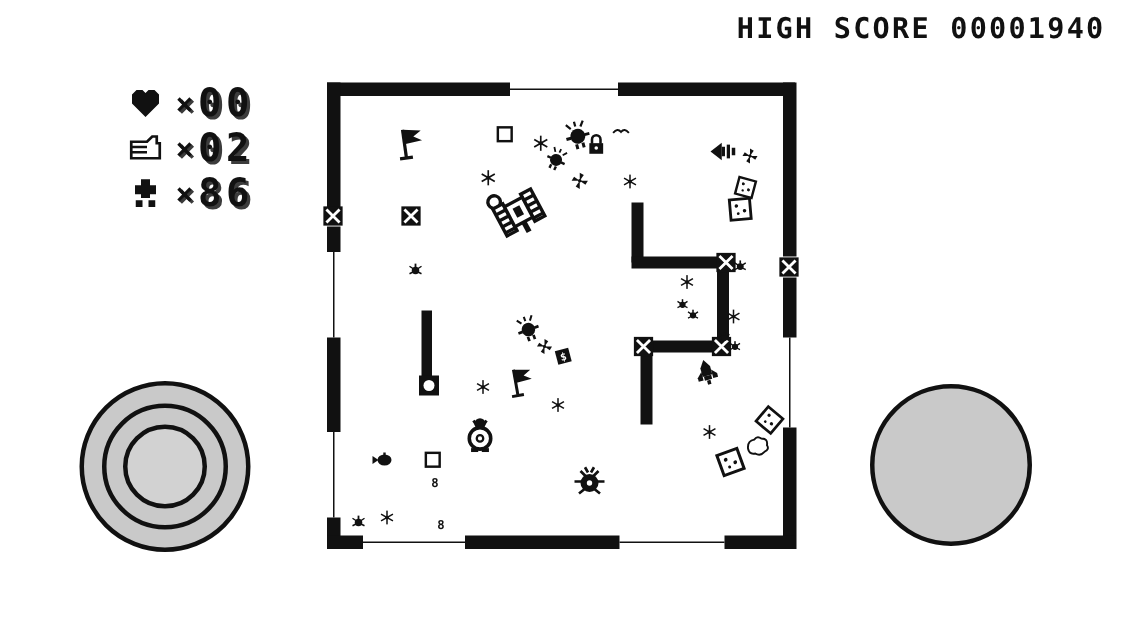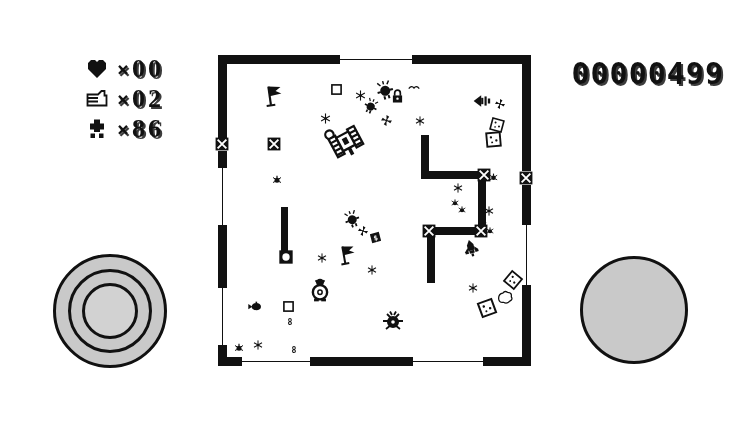--- a/index.html
+++ b/index.html
@@ -15,21 +15,21 @@
   }
   .score{
     position:absolute;top:56px;right:26px;
     font-size:30px;font-weight:bold;letter-spacing:1px;
     text-shadow:2px 2px 0 var(--shadow,#3c3c3c);
   }
   .counters{position:absolute;left:85px;top:56px;display:flex;flex-direction:column;gap:5px;}
   .counter{display:flex;align-items:center;height:25px;}
   .cicon{width:26px;height:24px;display:flex;align-items:center;}
   .times{font-size:20px;font-weight:bold;margin:0 3px 0 6px;text-shadow:1.5px 1.5px 0 var(--shadow,#3c3c3c);}
-  .cval{font-size:26px;font-weight:bold;letter-spacing:3px;text-shadow:2px 2px 0 var(--shadow,#3c3c3c);font-family:Liberation Serif, serif;}
+  .cval{font-size:26px;font-weight:bold;letter-spacing:3px;text-shadow:2px 2px 0 var(--shadow,#3c3c3c);}
   
   #arena{position:absolute;left:0;top:0;width:750px;height:422px;}
   .wall{position:absolute;background:var(--ink,#111);}
   .sprite{position:absolute;line-height:0;}
   .sprite svg{display:block;}
   
   .joystick{
     position:absolute;border-radius:50%;
     background:var(--pad,#c9c9c9);border:3px solid var(--ink,#111);
     display:flex;align-items:center;justify-content:center;
@@ -43,21 +43,21 @@
   .fire-button{
     position:absolute;border-radius:50%;
     background:var(--pad,#c9c9c9);border:3px solid var(--ink,#111);
   }
 </style>
 </head>
 <body>
 
 <div class="screen" style="--bg: #ffffff; --ink: #111111; --pad: #c9c9c9; --shadow: #3c3c3c;">
 
-  <div class="score">00000499</div>
+  <div class="highscore">HIGH SCORE 00001940</div>
 
   <div class="counters">
     <div class="counter">
       <span class="cicon">
         <svg viewBox="0 0 24 24" width="24" height="24">
             <path d="M12 21 3 12V6L6 3H10L12 5 14 3H18L21 6V12Z" fill="#111"></path>
           </svg>
       </span>
       <span class="times">×</span>
       <span class="cval">00</span>

